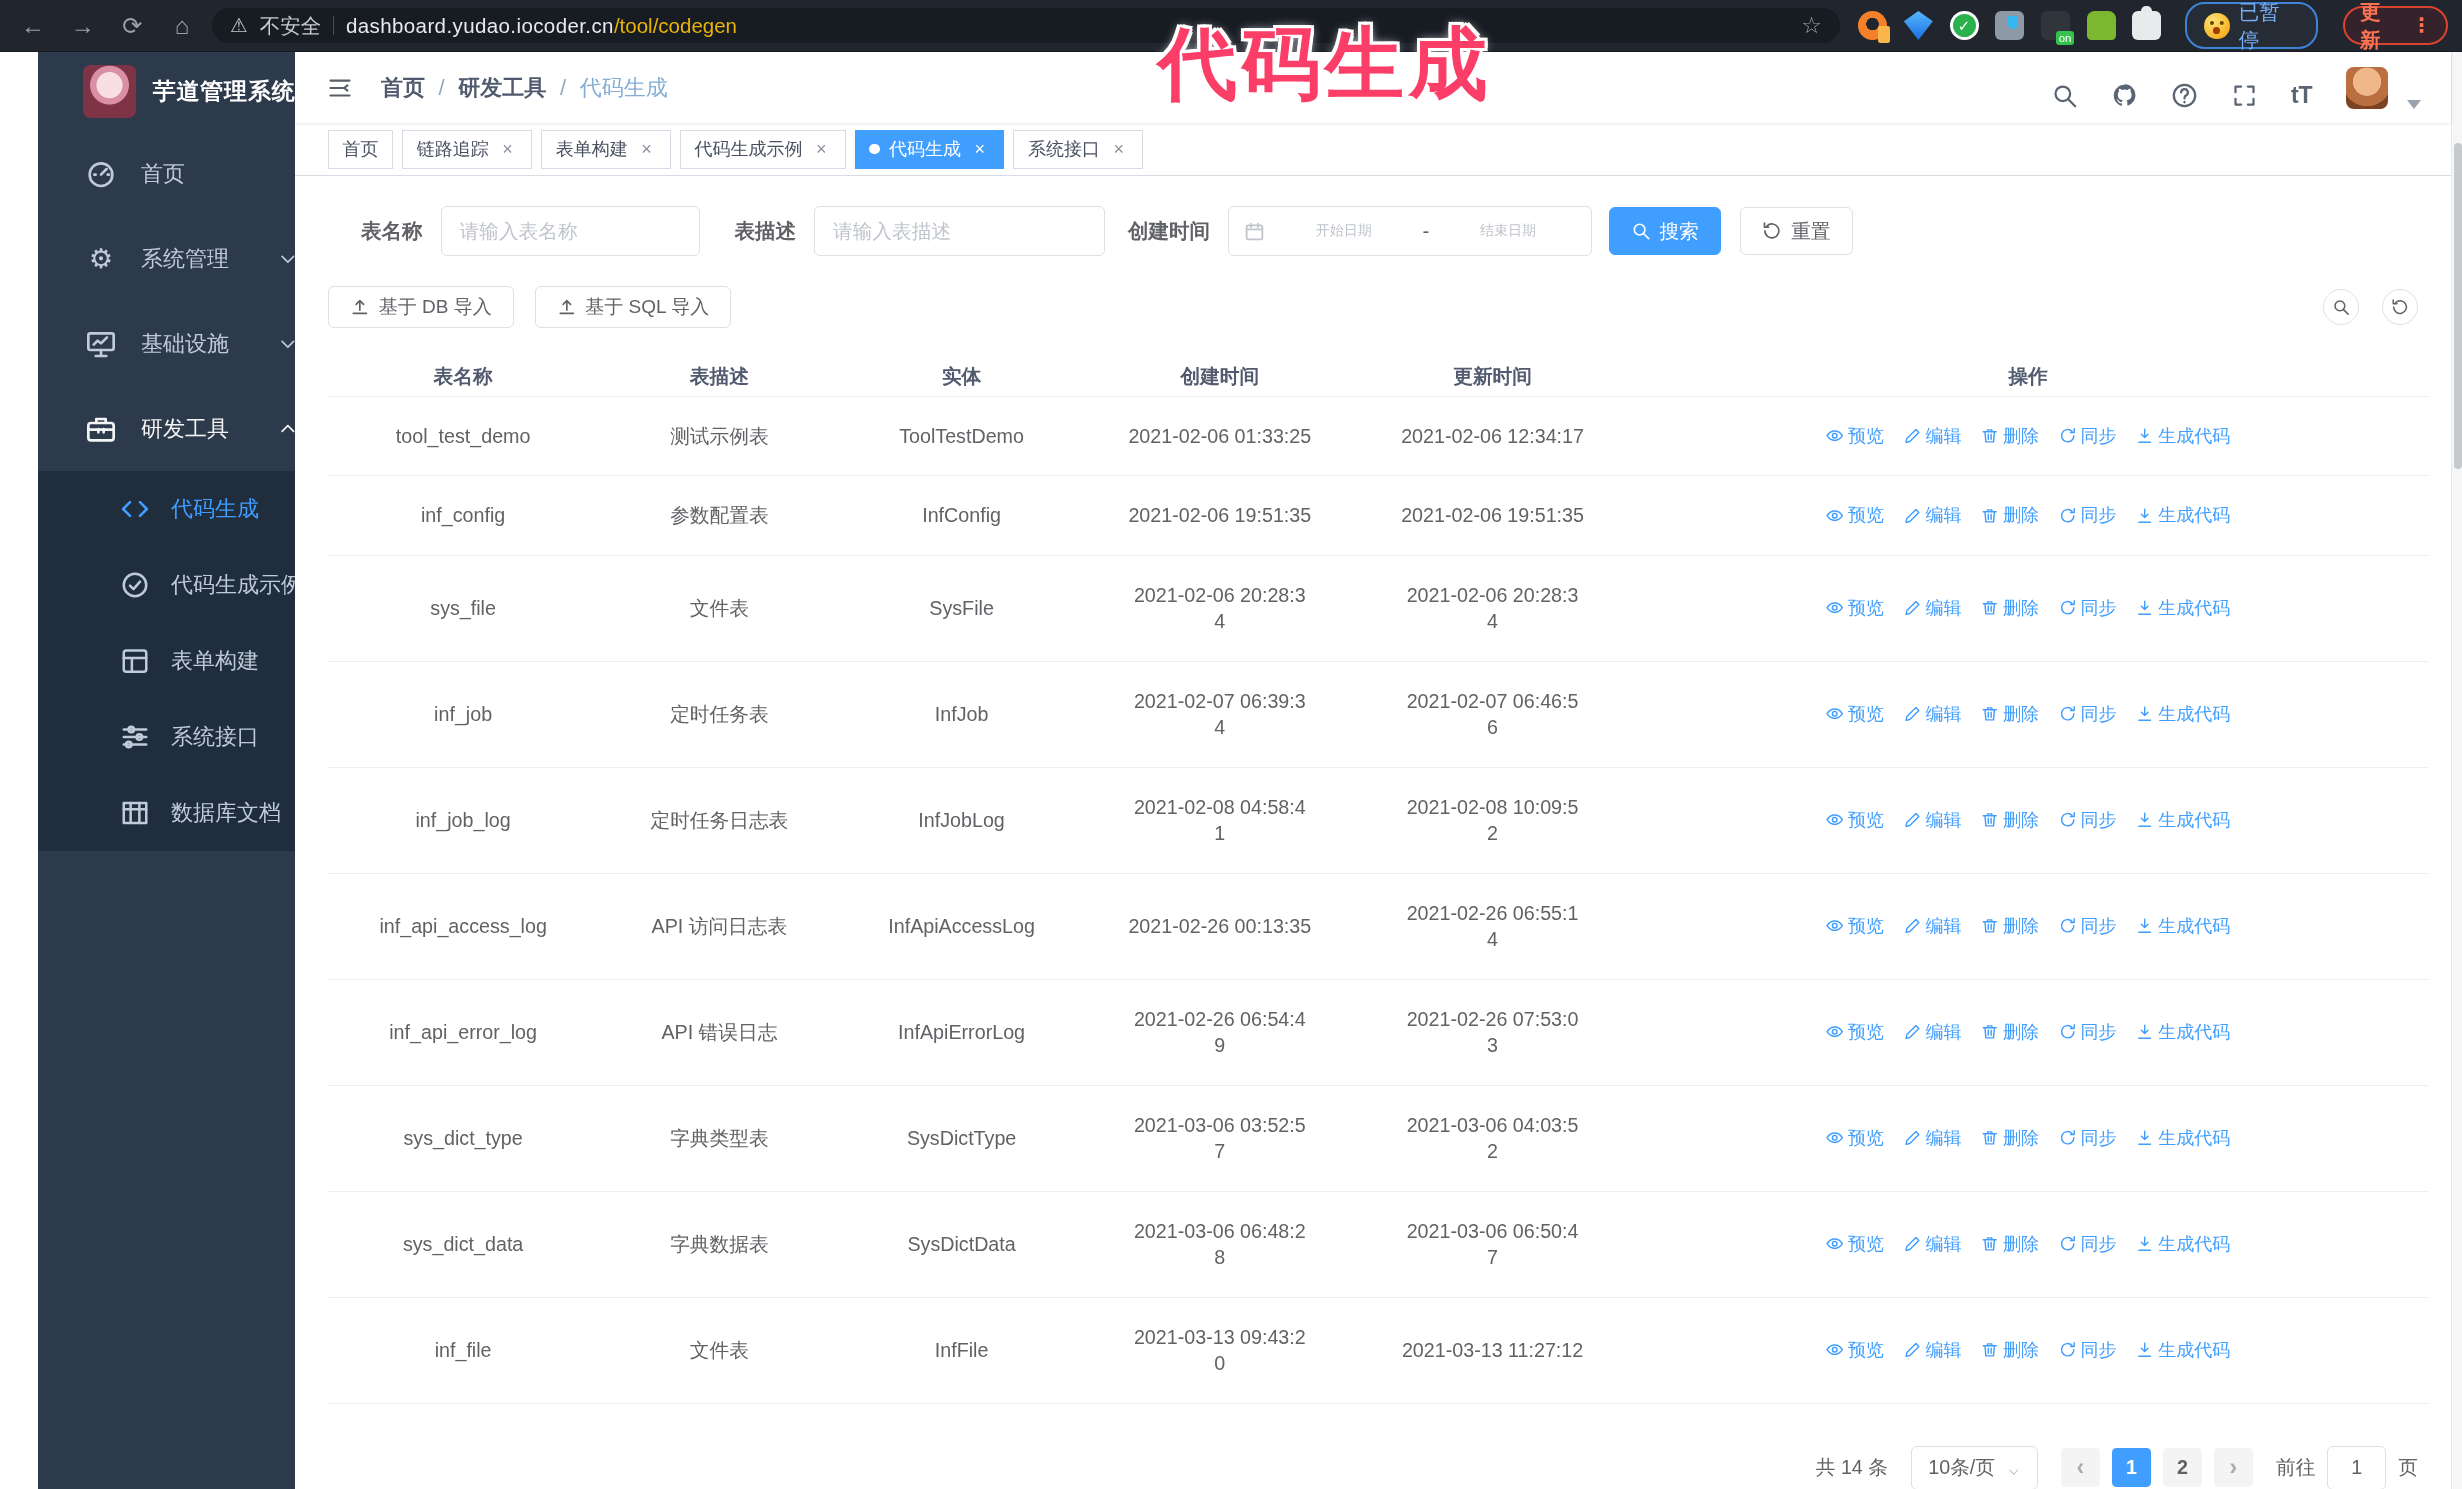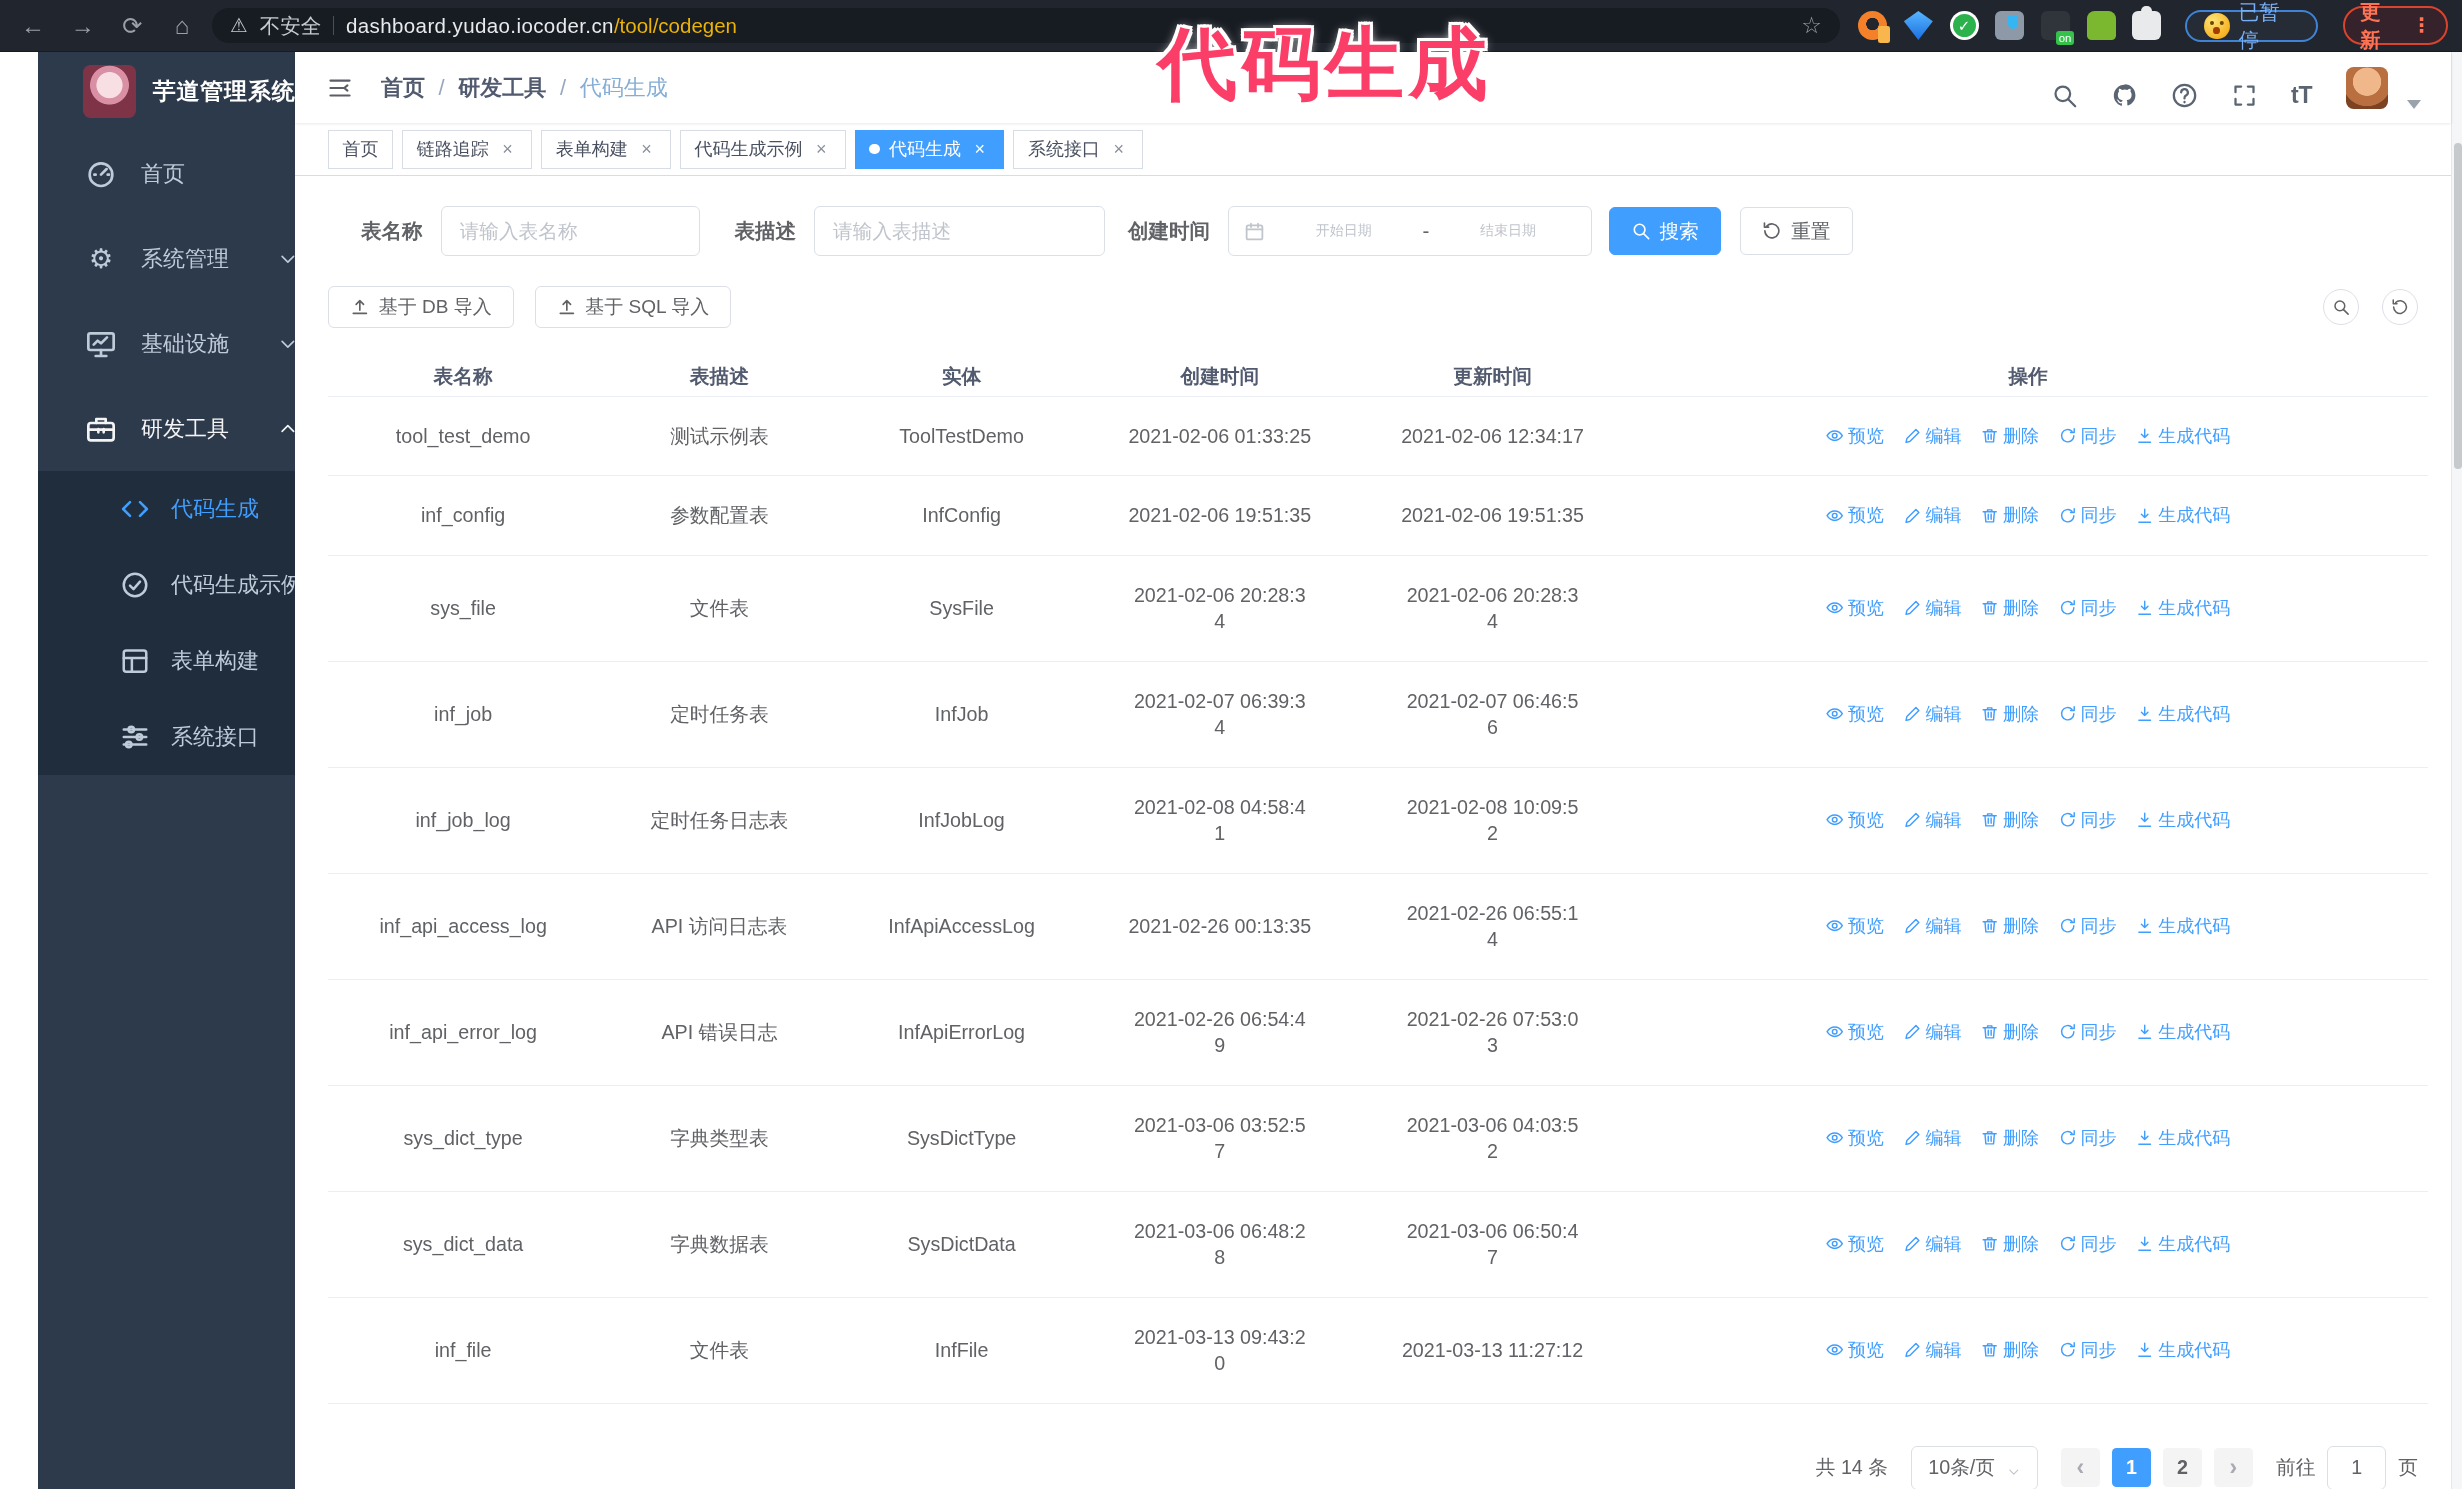--- a/index.html
+++ b/index.html
@@ -25,21 +25,21 @@
   .ext-gem { background: linear-gradient(180deg,#57b6ff,#1a6fe0); clip-path: polygon(50% 0,100% 35%,50% 100%,0 35%); border-radius:0; }
   .ext-check { background: #fff; border-radius: 50%; display:flex; align-items:center; justify-content:center; }
   .ext-check::after { content:"✓"; width:23px;height:23px;border-radius:50%;background:#2bb24c;color:#fff;font-size:15px;display:flex;align-items:center;justify-content:center;}
   .ext-grid { background:#8e99a8; }
   .ext-grid::after { content:""; position:absolute; top:4.5px; right:6px; width:10.6px; height:13.6px; background:#35b6f3; border-radius:0 0 6px 6px; }
   .ext-on { background:#30353b; }
   .ext-on::after { content:"on"; position:absolute; right:-4.5px; bottom:-4.5px; background:#35c24a; color:#fff; font-size:11.4px; padding:0.8px 3px; border-radius:3px; }
   .ext-robot { background:#7cb82f; border-radius:7.6px 7.6px 4.5px 4.5px; }
   .ext-puzzle { background:#e9eaec; border-radius:6px; }
   .ext-puzzle::after { content:""; position:absolute; top:-5.3px; left:9px; width:10.6px; height:10.6px; border-radius:50%; background:#e9eaec; }
-  .chip-paused { margin-left: 13.6px; height: 32px; border: 2.3px solid #3f83d6; border-radius: 19.7px;
+  .chip-paused { margin-left: 13.6px; height: 47px; border: 2.3px solid #3f83d6; border-radius: 19.7px;
     display: flex; align-items: center; gap: 9px; padding: 0 16.7px; color: #76aef5; font-size: 20.5px; background: #262c35; }
   .emoji { width: 26px; height: 26px; border-radius: 50%;
     background: radial-gradient(circle at 35% 30%, #ffe478, #f5b01e 75%); position: relative; }
   .emoji::after { content:""; position:absolute; left:6px; top:8.3px; width:3.8px;height:3.8px; background:#6b4a00; border-radius:50%;
     box-shadow: 9.8px 0 0 #6b4a00, 4.5px 7.6px 0 1.5px #a33d00; }
   .chip-update { margin-left: 15px; height: 39px; border: 2.3px solid #d8442e; border-radius: 19.7px;
     display: flex; align-items: center; gap: 12px; padding: 0 15px; color: #ff7355; font-size: 20.5px; background: #36222a; font-weight: 700;}
   .chip-update .dots { font-size: 19.7px; letter-spacing: 0; color: #ff7355; }
 
   
@@ -340,20 +340,28 @@
         </span>
       <span>表单构建</span>
     </div>
     <div class="sub-item">
       <span class="mi-icon">
           <svg class="line" viewBox="0 0 40 40" width="30" height="30">
             <use href="#i-sliders"></use>
           </svg>
         </span>
       <span>系统接口</span>
+    </div>
+    <div class="sub-item">
+      <span class="mi-icon">
+          <svg class="line" viewBox="0 0 40 40" width="30" height="30">
+            <use href="#i-dbgrid"></use>
+          </svg>
+        </span>
+      <span>数据库文档</span>
     </div>
   </div>
 </div>
 
 <div id="main">
   <div class="navbar">
     <span class="hamburger"><svg class="line" viewBox="0 0 40 34" width="30" height="26">
           <use href="#i-hamburger"></use>
         </svg></span>
     <div class="crumbs">

